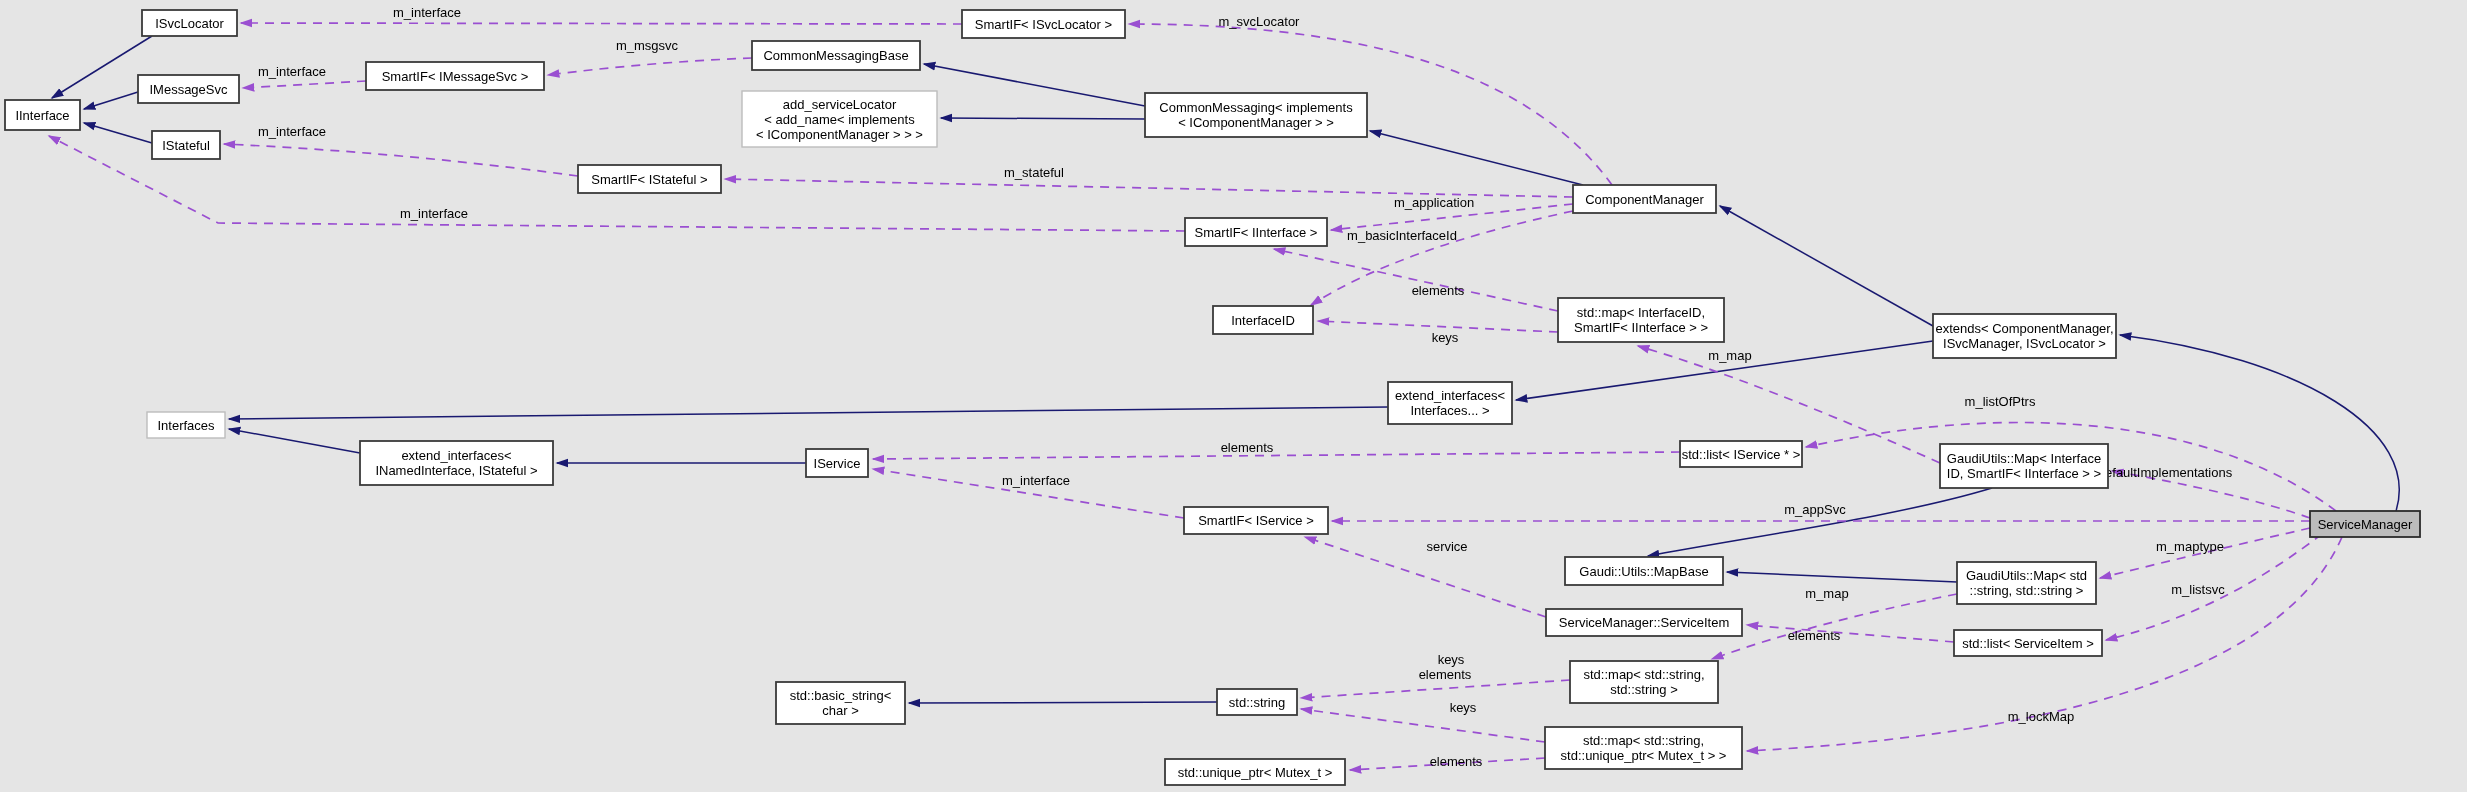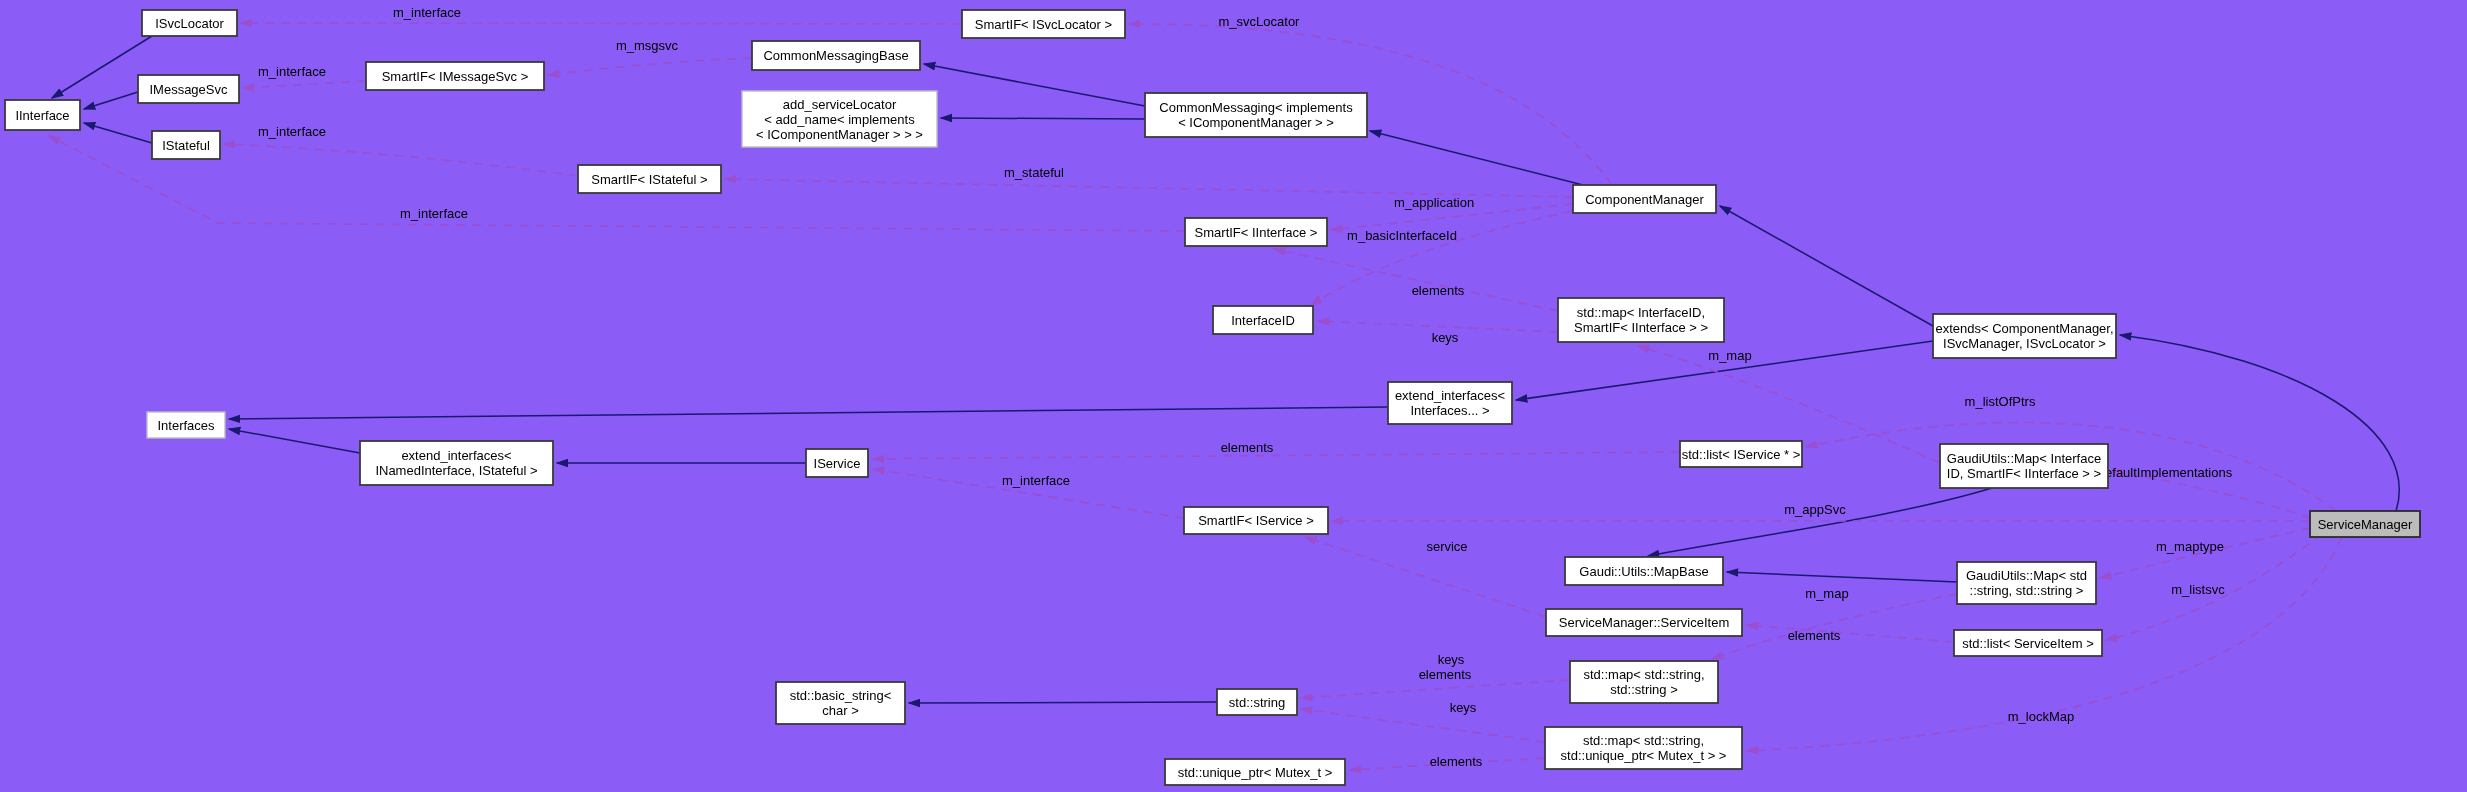--- a/index.html
+++ b/index.html
@@ -1,16 +1,16 @@
 <!DOCTYPE html>
 <html><head>
 <meta charset="utf-8">
 <style>
   html,body{margin:0;padding:0;background:#ffffff;}
-  #stage{position:relative;width:2467px;height:792px;background:#8b5cf6;overflow:hidden;
+  #stage{position:relative;width:2467px;height:792px;background:#e5e5e5;overflow:hidden;
          font-family:"Liberation Sans","DejaVu Sans",sans-serif;}
   svg{position:absolute;left:0;top:0;}
   .node-rect{fill:#ffffff;stroke:#3a3a3a;stroke-width:1.8;}
   .node-rect.gray{stroke:#bdbdbd;stroke-width:1.4;}
   .node-rect.focus{fill:#bcbcbc;stroke:#2b2b2b;stroke-width:1.8;}
   .node-text{fill:#000000;font-size:13px;text-anchor:middle;}
   .edge-inheritance{fill:none;stroke-width:1.5;}
   .edge-usage{fill:none;stroke-width:1.7;stroke-dasharray:9,7;}
   .edge-label{fill:#000000;font-size:13px;text-anchor:middle;}
 </style>

